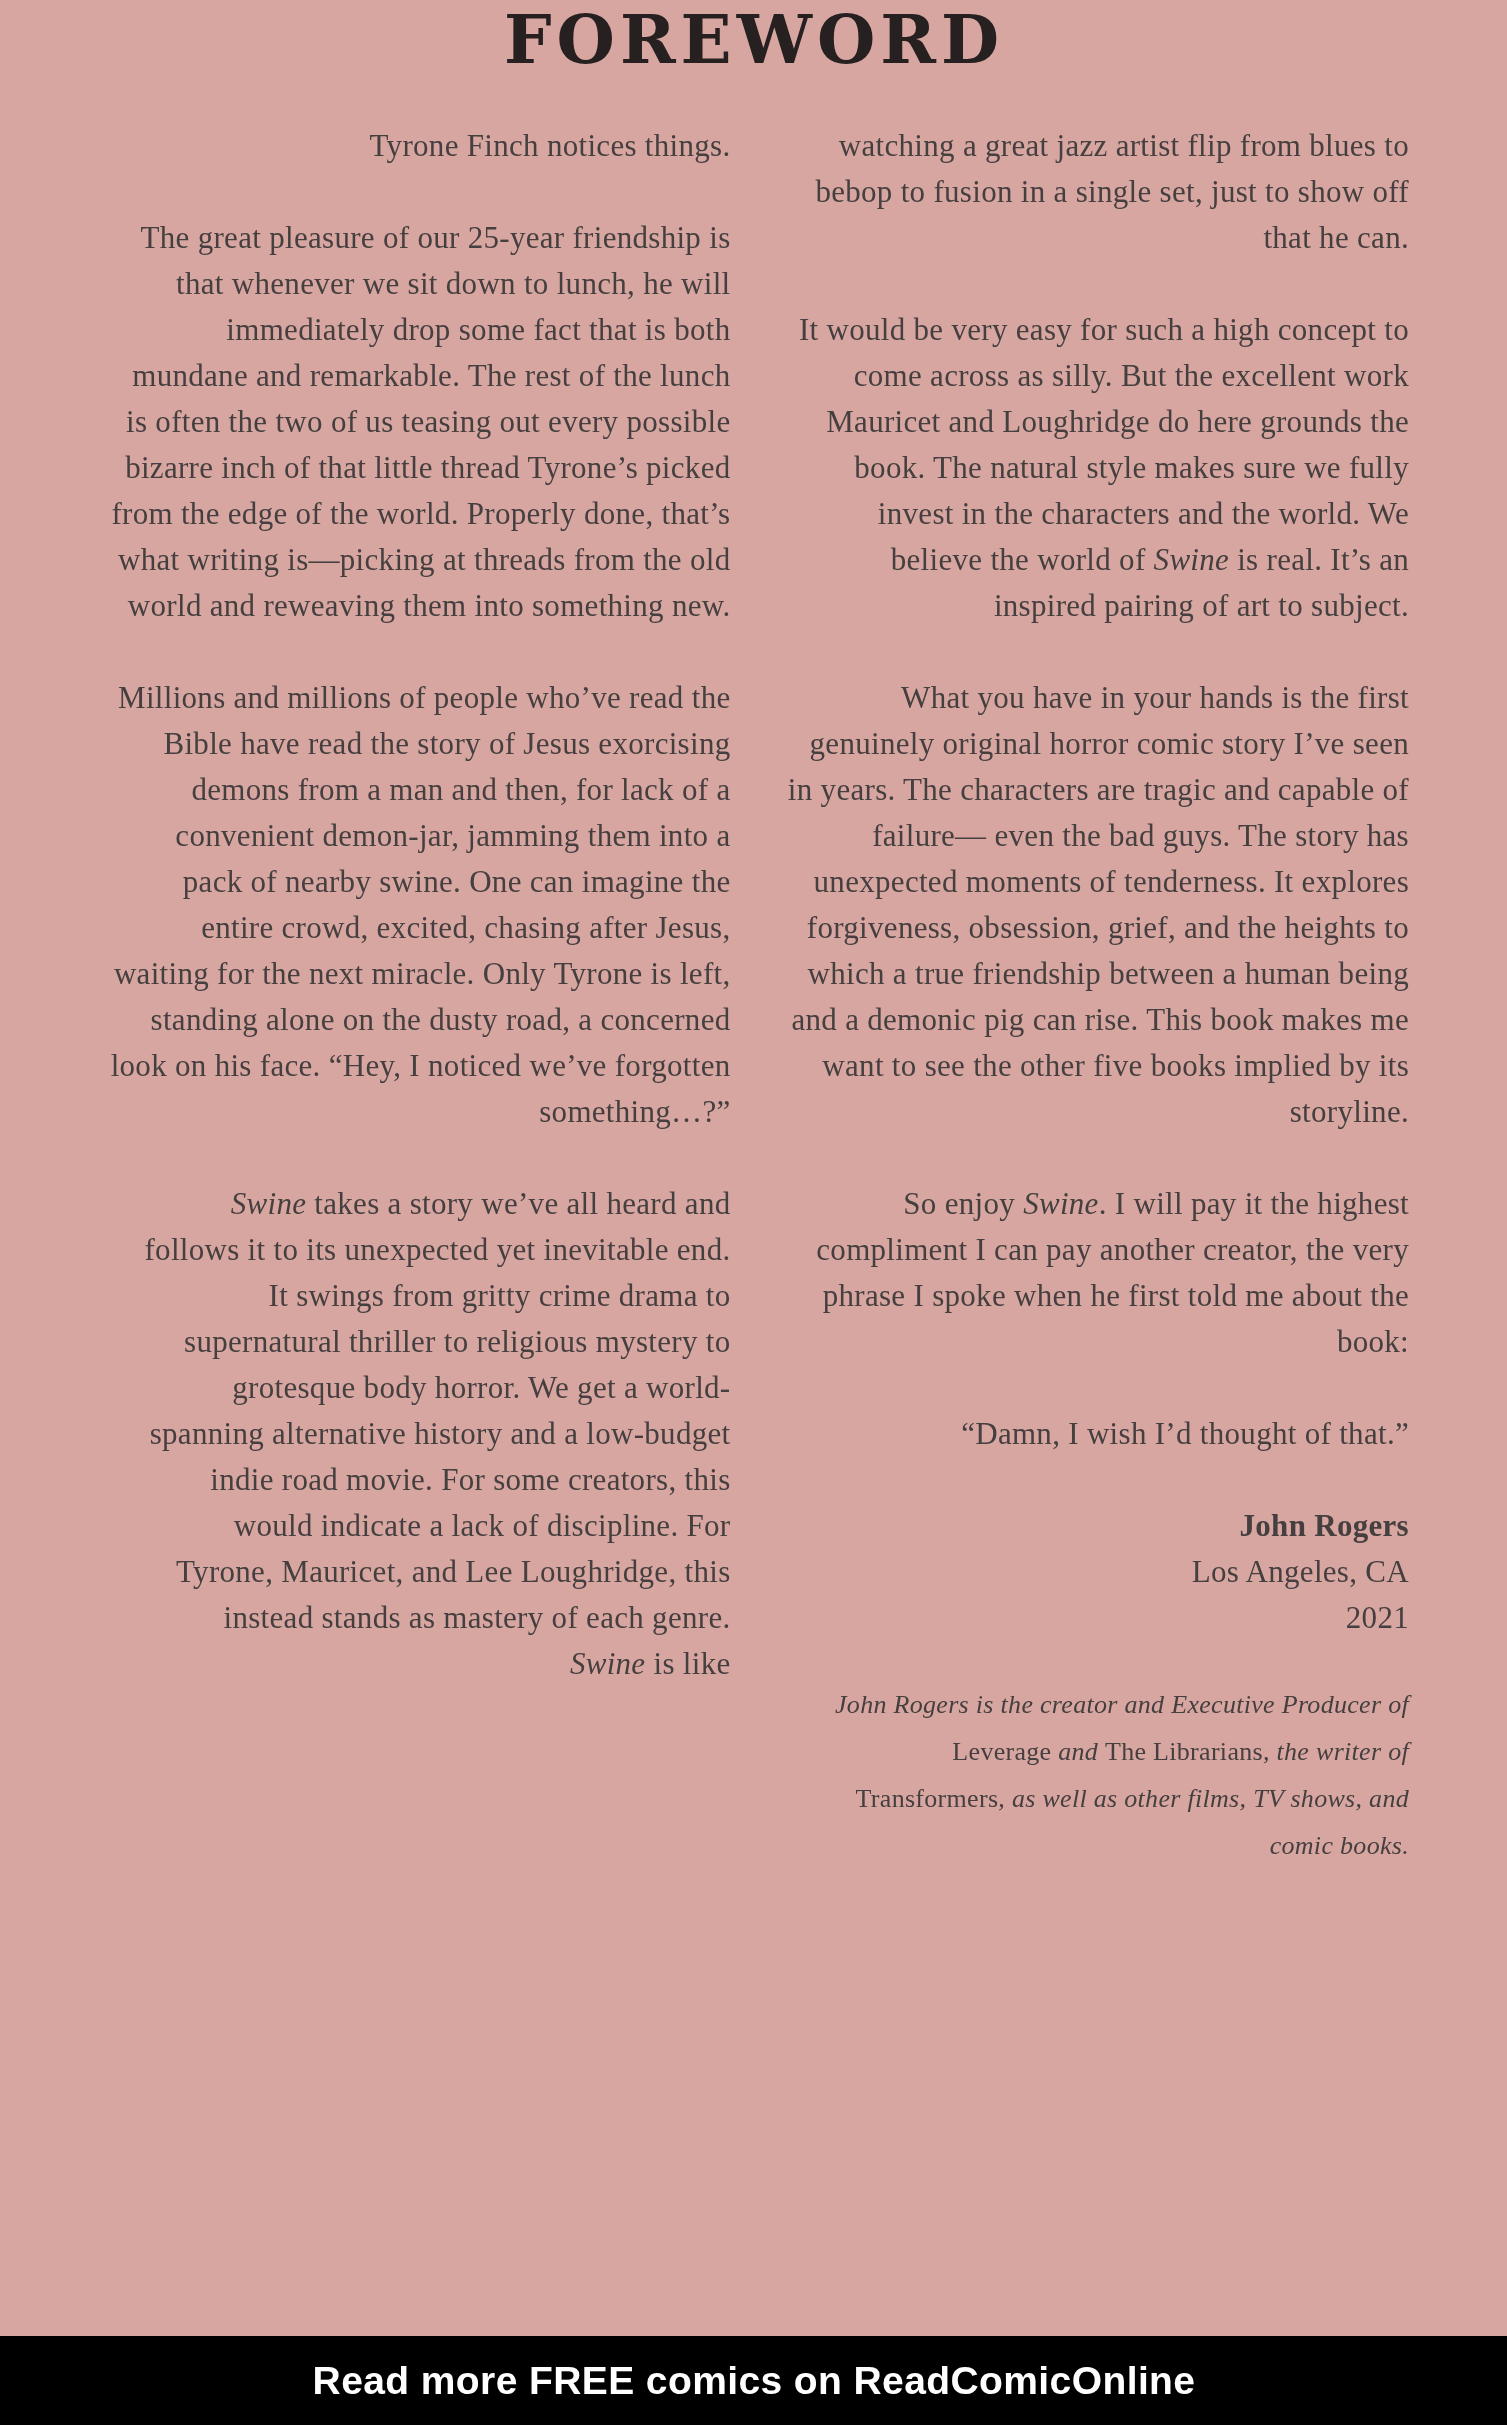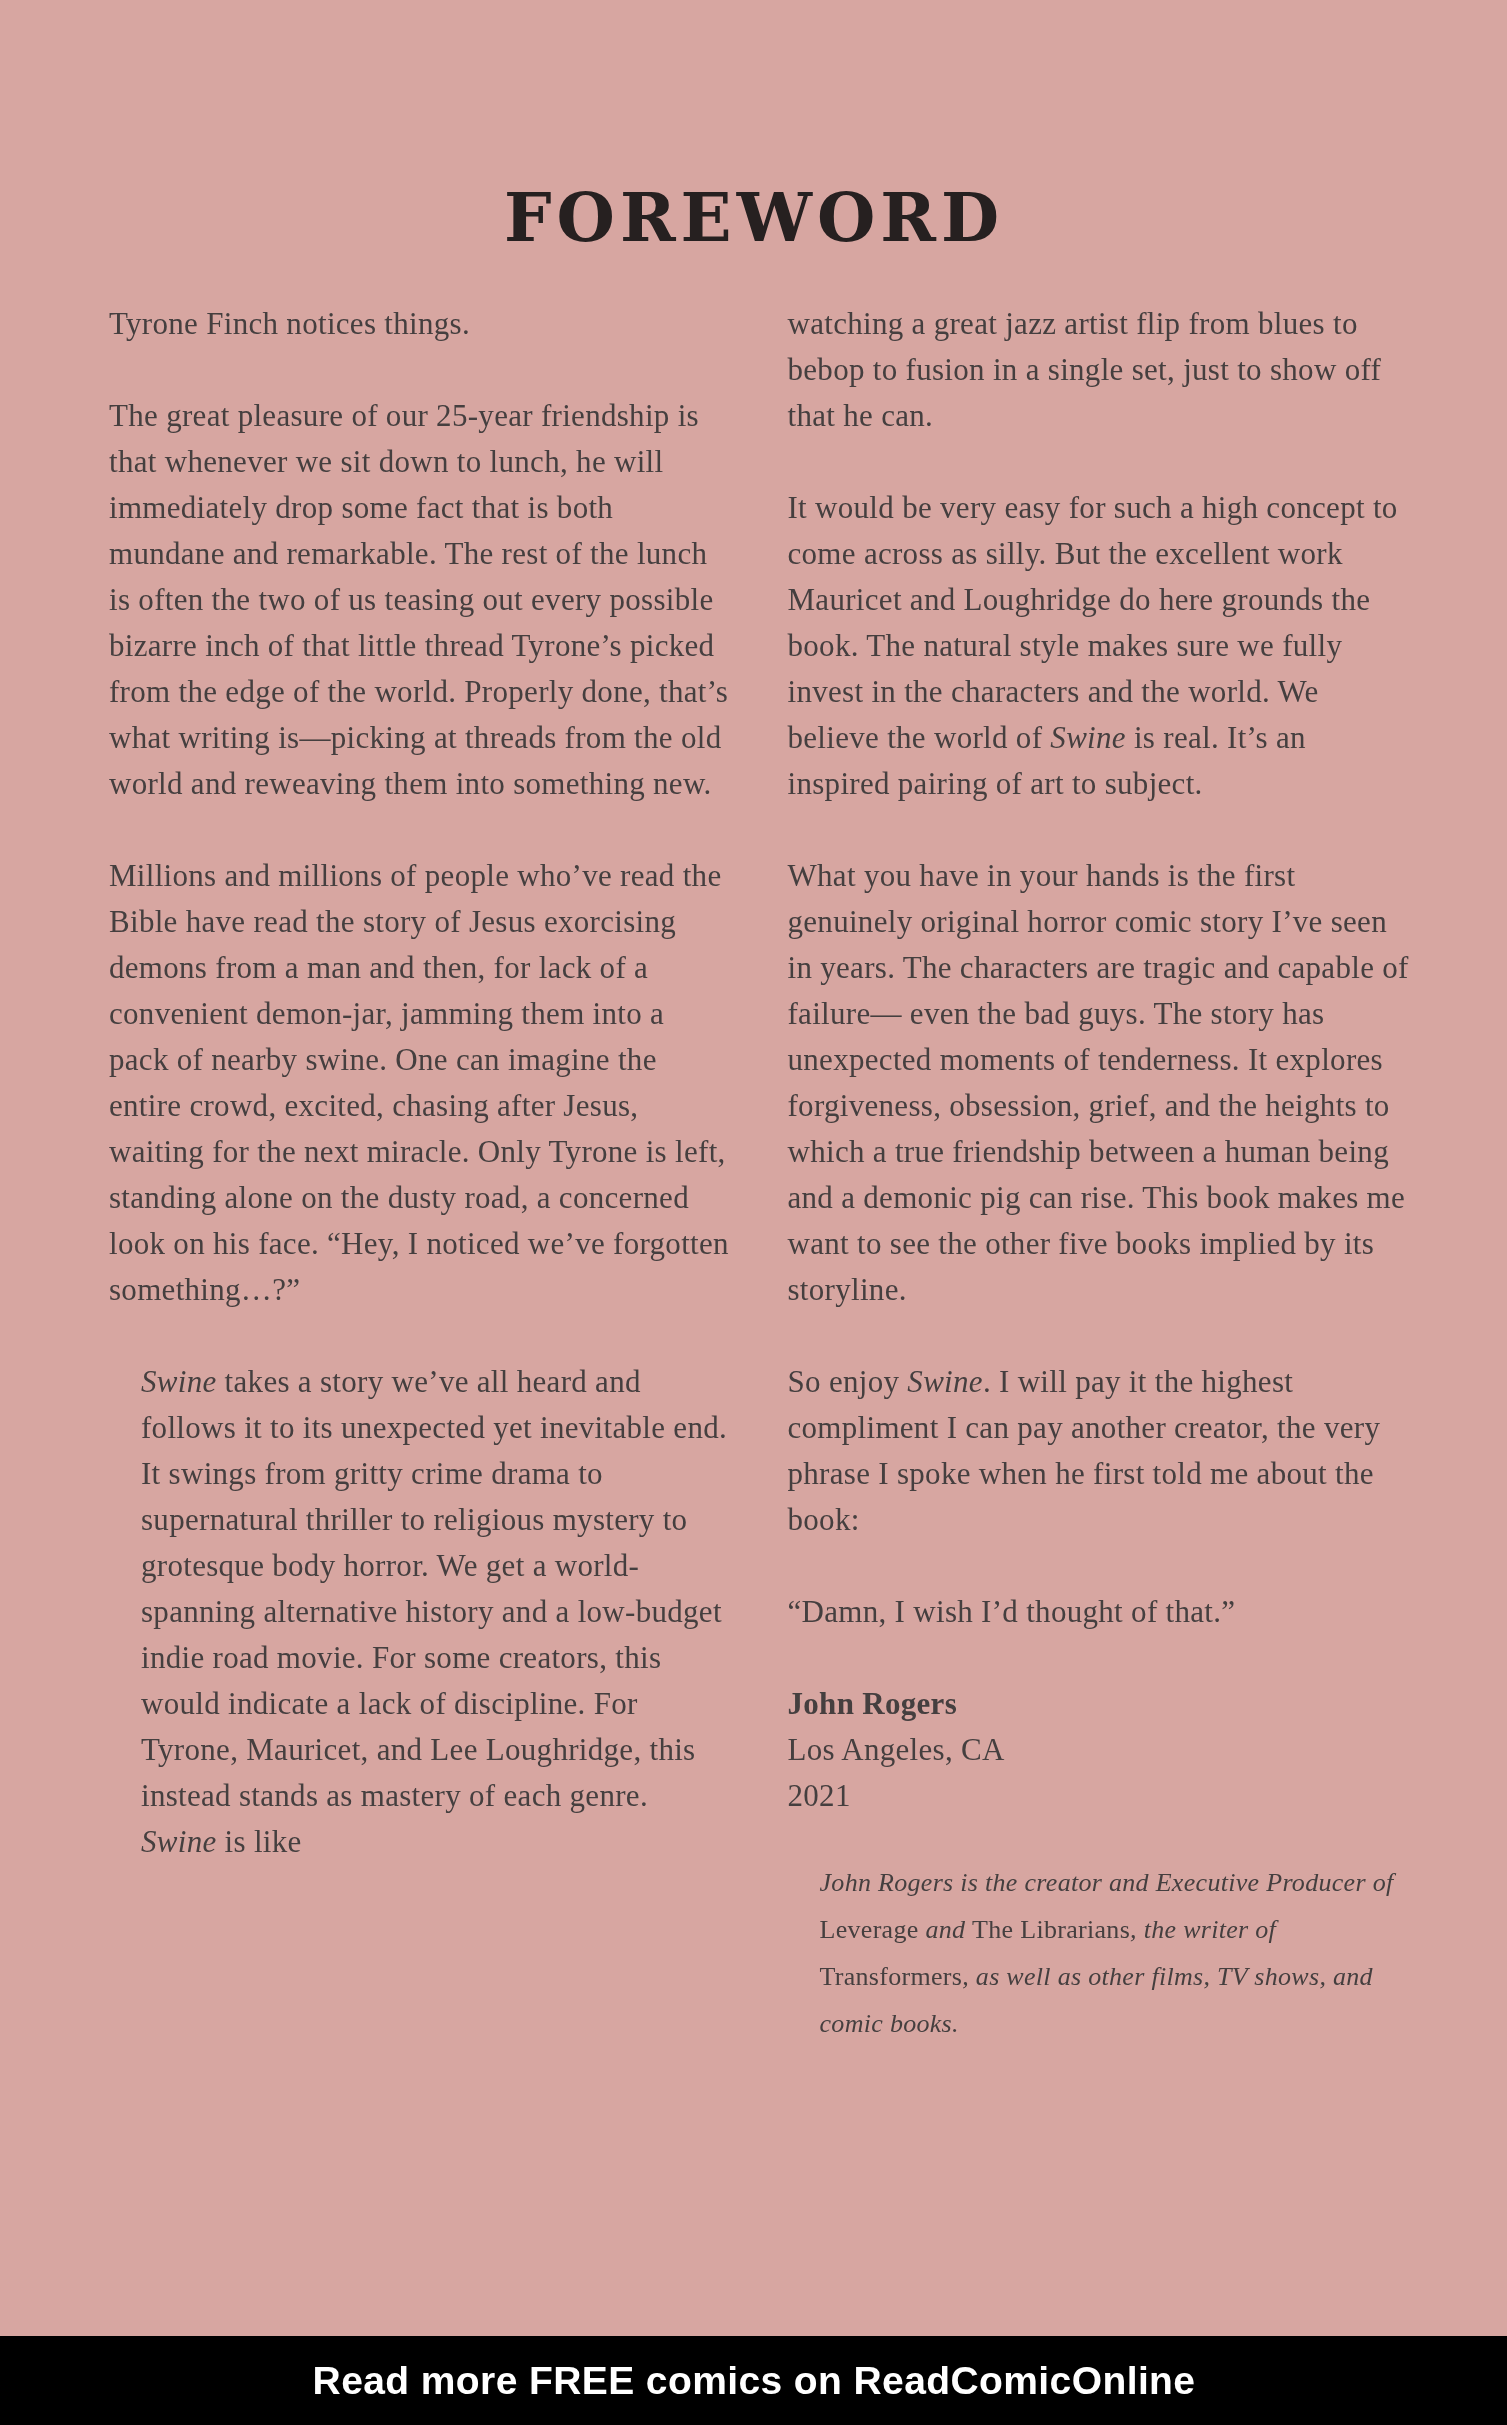--- a/index.html
+++ b/index.html
@@ -9,35 +9,35 @@
   .page {
     position: relative;
     width: 1508px;
     height: 2426px;
     background: #d7a6a1;
     overflow: hidden;
   }
 
   .title {
     text-align: center;
-    padding-top: 178px;
     font-family: "DejaVu Serif", serif;
     font-weight: 700;
     font-size: 67px;
     letter-spacing: 5px;
     color: #262020;
   }
 
   .columns {
     display: flex;
     margin-top: 44px;
     padding-left: 109px;
     padding-right: 99px;
     gap: 57px;
     color: #453f3f;
+    text-align: right;
   }
 
   .col {
     width: 624px;
     font-size: 31px;
     line-height: 46px;
     letter-spacing: 0.3px;
   }
 
   .para { margin-bottom: 46px; white-space: pre-line; }

